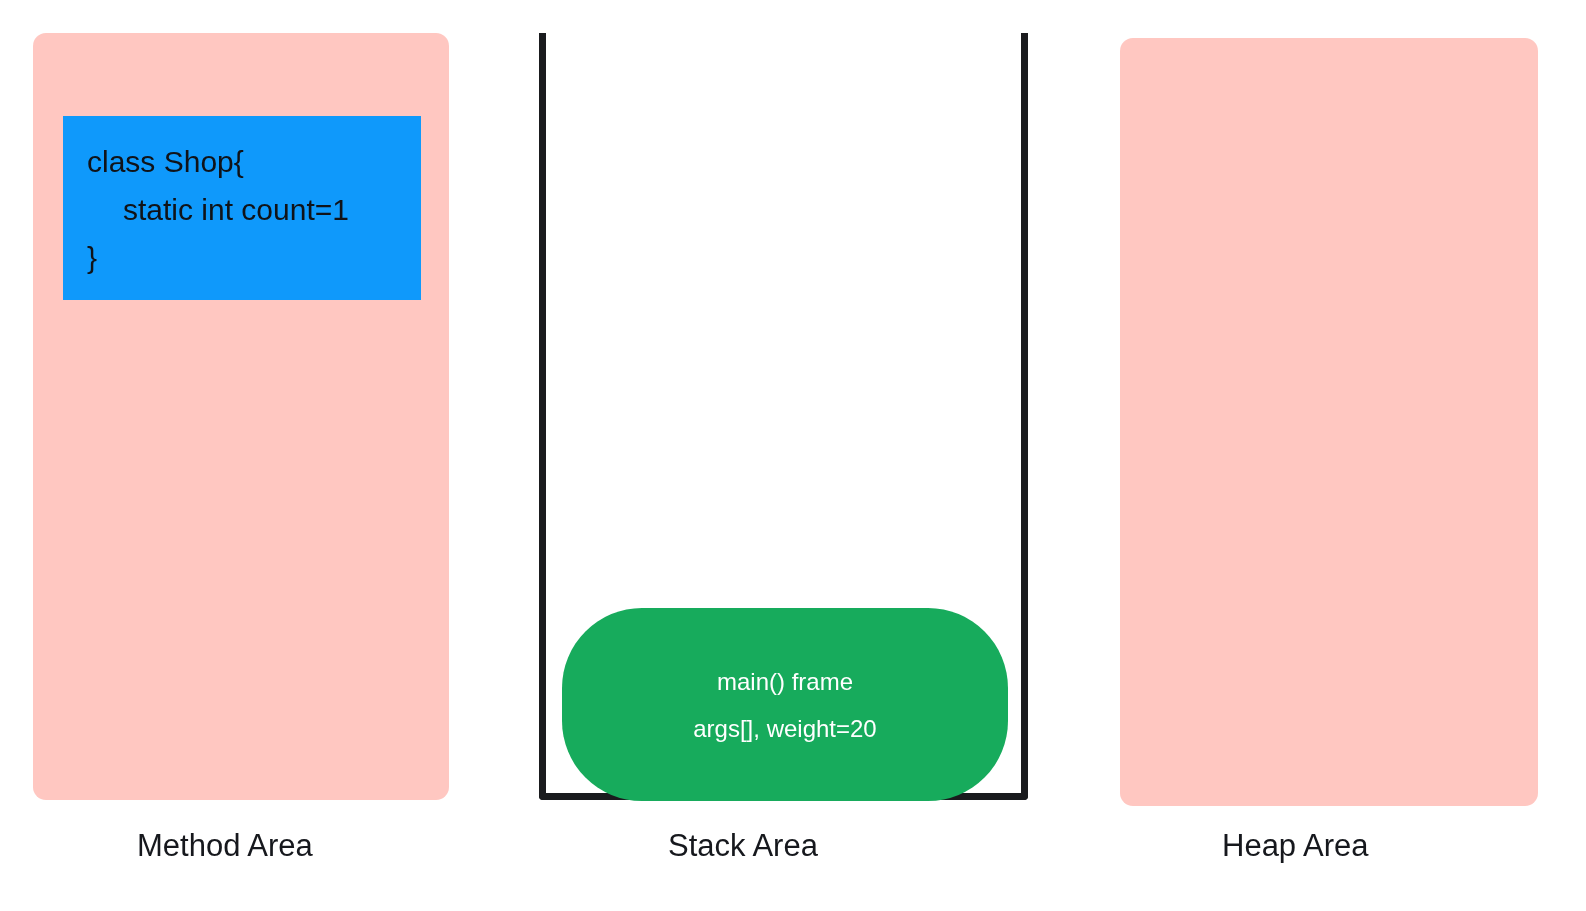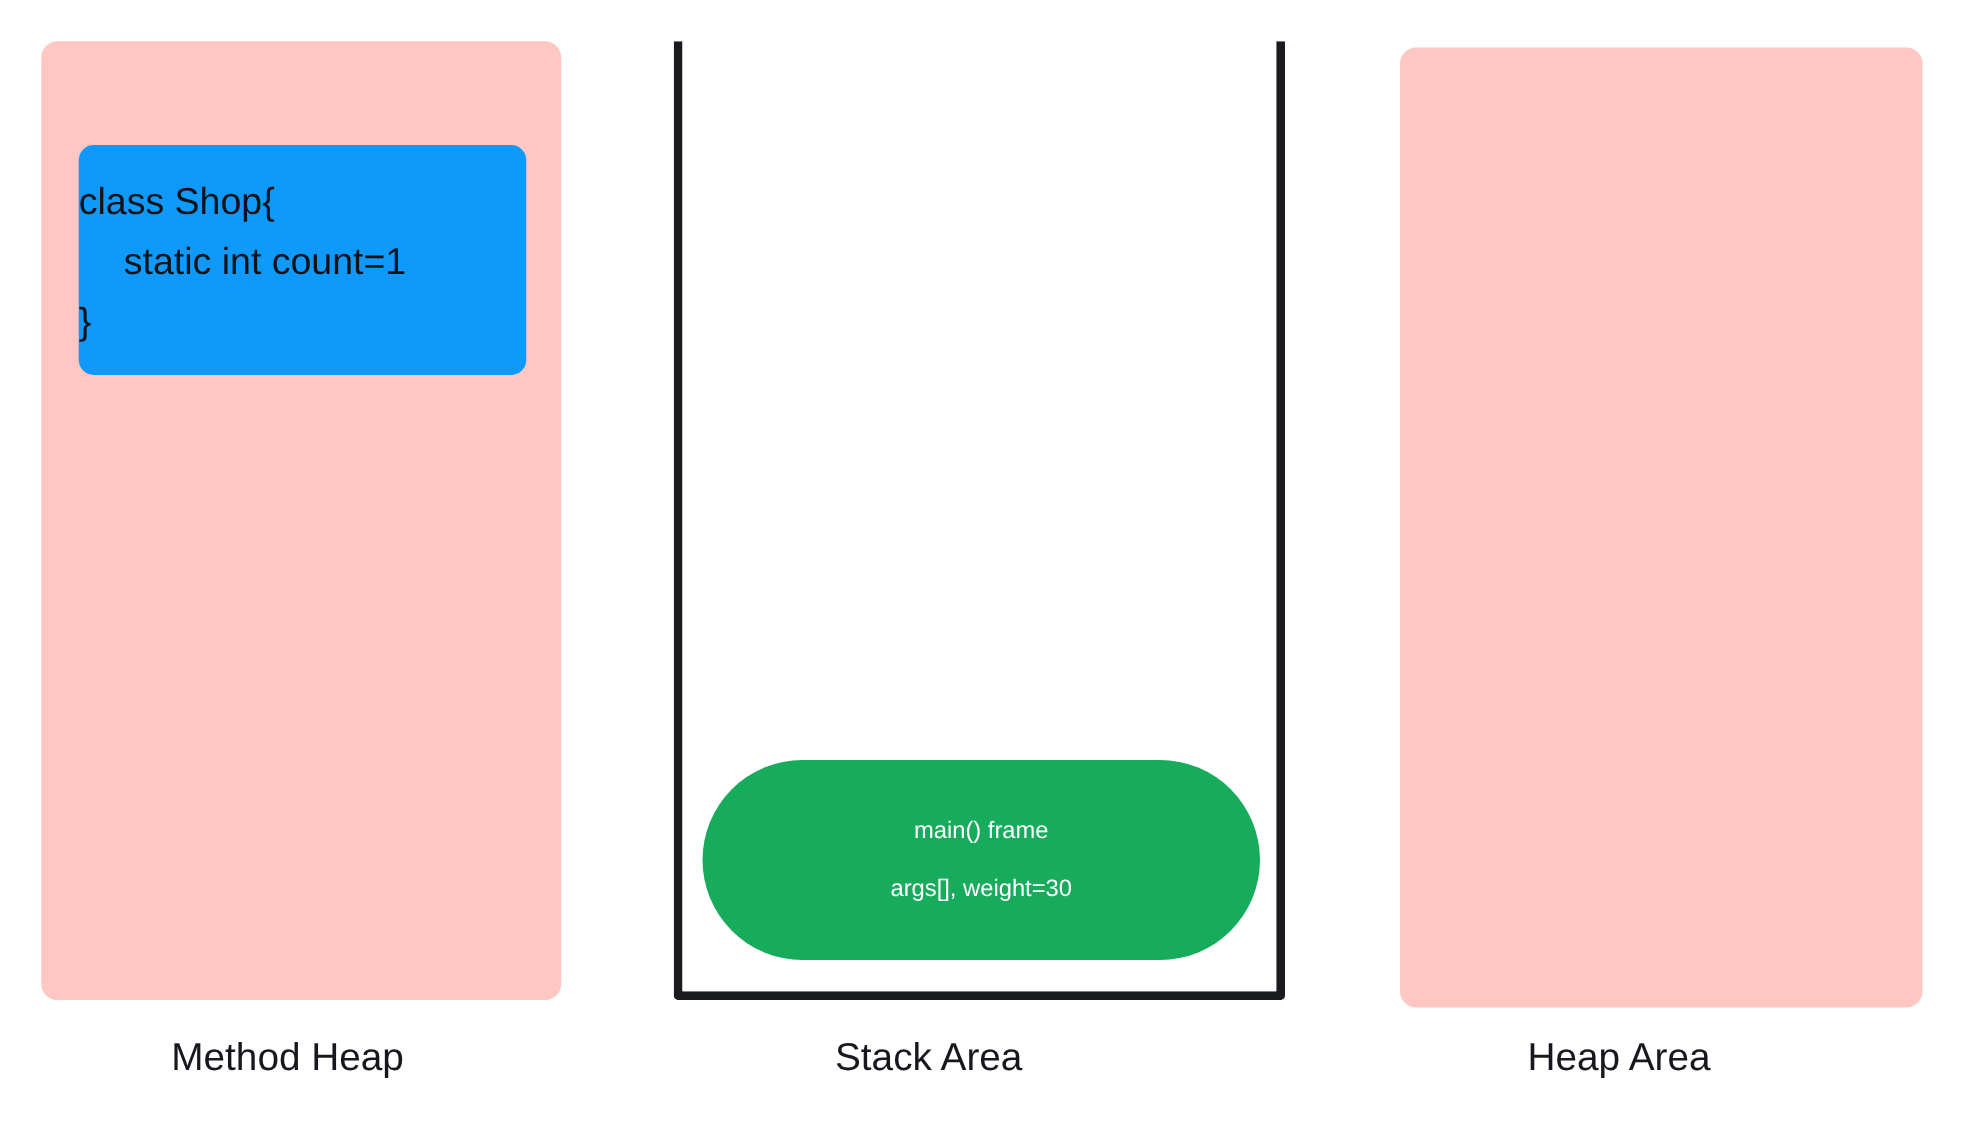--- a/index.html
+++ b/index.html
@@ -30,25 +30,26 @@
     top: 38px;
     width: 418px;
     height: 768px;
   }
   .class-box {
     position: absolute;
     left: 63px;
     top: 116px;
     width: 358px;
     height: 184px;
-    border-radius: 12px;
+    border-radius: 0;
     color: #101318;
     font-size: 30px;
     line-height: 48px;
     padding-top: 22px;
+    padding-left: 24px;
     box-sizing: border-box;
   }
   .code-line { white-space: pre; }
   .code-line.indent { padding-left: 36px; }
   .stack-region {
     position: absolute;
     left: 539px;
     top: 33px;
     width: 489px;
     height: 767px;
@@ -58,24 +59,24 @@
     border-bottom: 7px solid;
     border-bottom-left-radius: 4px;
     border-bottom-right-radius: 4px;
     background: transparent;
   }
   .frame-pill {
     position: absolute;
     left: 562px;
     top: 608px;
     width: 446px;
-    height: 160px;
+    height: 193px;
     border-radius: 80px;
     color: #ffffff;
-    font-size: 19px;
+    font-size: 24px;
     line-height: 47px;
     display: flex;
     flex-direction: column;
     align-items: center;
     justify-content: center;
     text-align: center;
   }
   .area-label {
     position: absolute;
     top: 827px;
@@ -94,27 +95,27 @@
 <div class="canvas">
 
   <div class="area method-area" style="background: rgb(255, 199, 193);"></div>
 
   <div class="class-box" style="background: rgb(15, 153, 251);">
     <div class="code-line">class Shop{</div>
     <div class="code-line indent">static int count=1</div>
     <div class="code-line">}</div>
   </div>
 
-  <div class="area-label label-method">Method Heap</div>
+  <div class="area-label label-method">Method Area</div>
 
   <div class="stack-region" style="border-color: rgb(26, 27, 30);"></div>
 
   <div class="frame-pill" style="background: rgb(23, 171, 92);">
     <div>main() frame</div>
-    <div>args[], weight=30</div>
+    <div>args[], weight=20</div>
   </div>
 
   <div class="area-label label-stack">Stack Area</div>
 
   <div class="area heap-area" style="background: rgb(255, 199, 193);"></div>
 
   <div class="area-label label-heap">Heap Area</div>
 
 </div>
 

